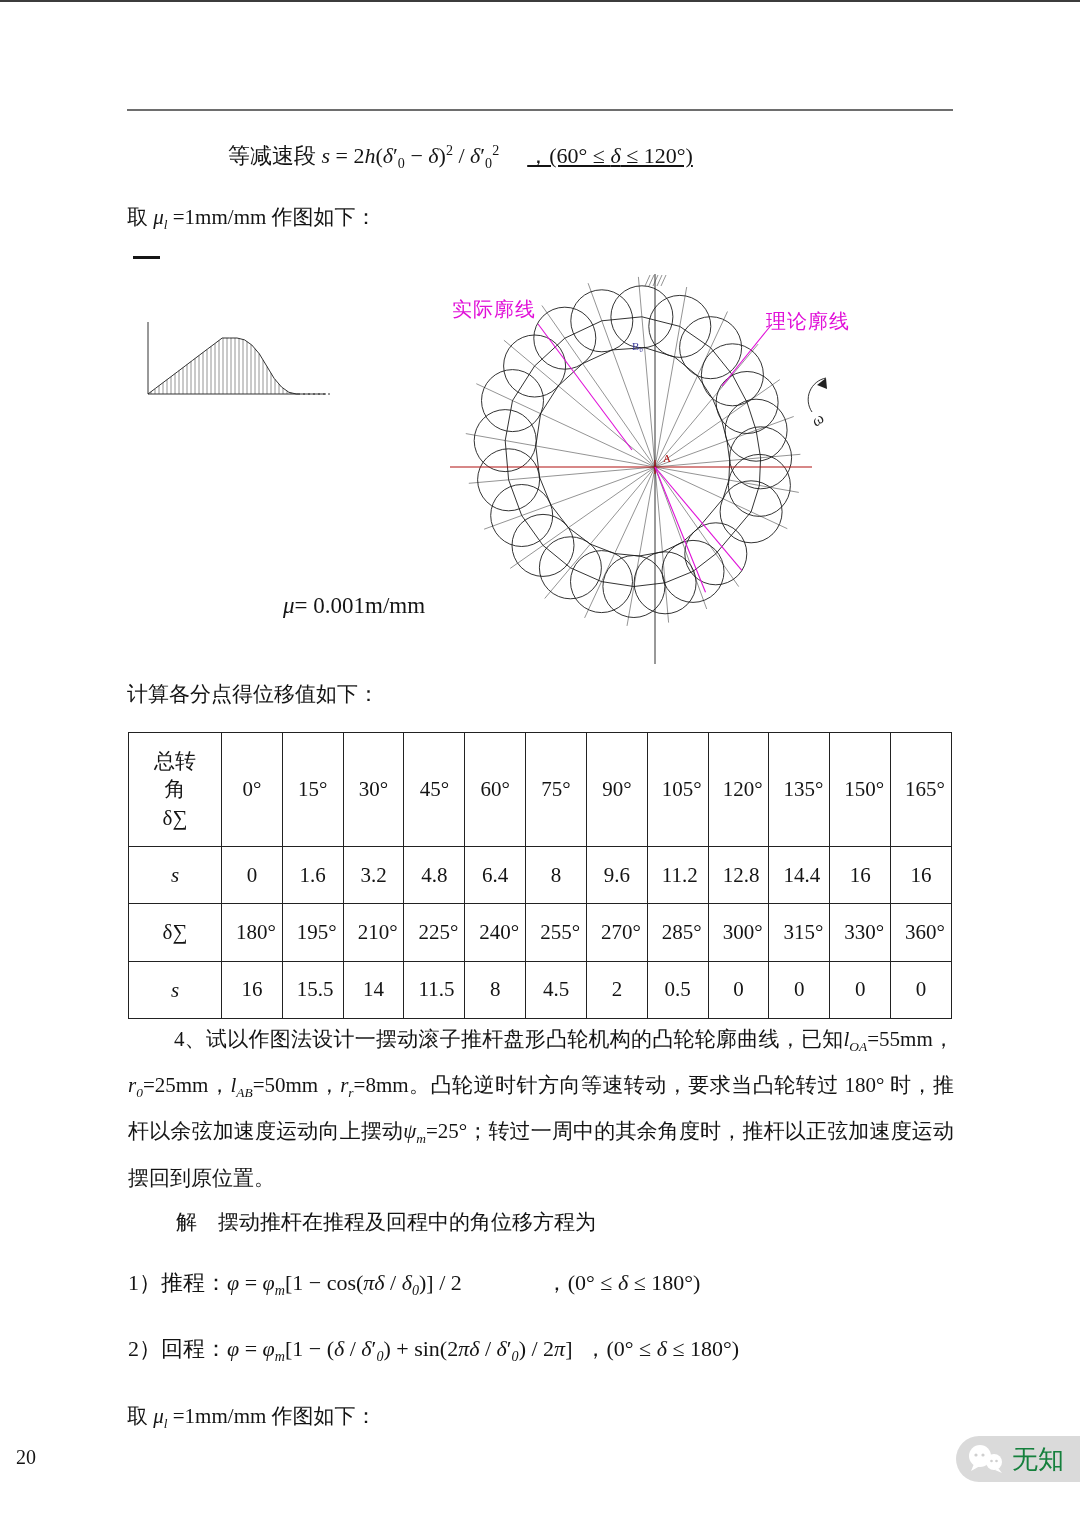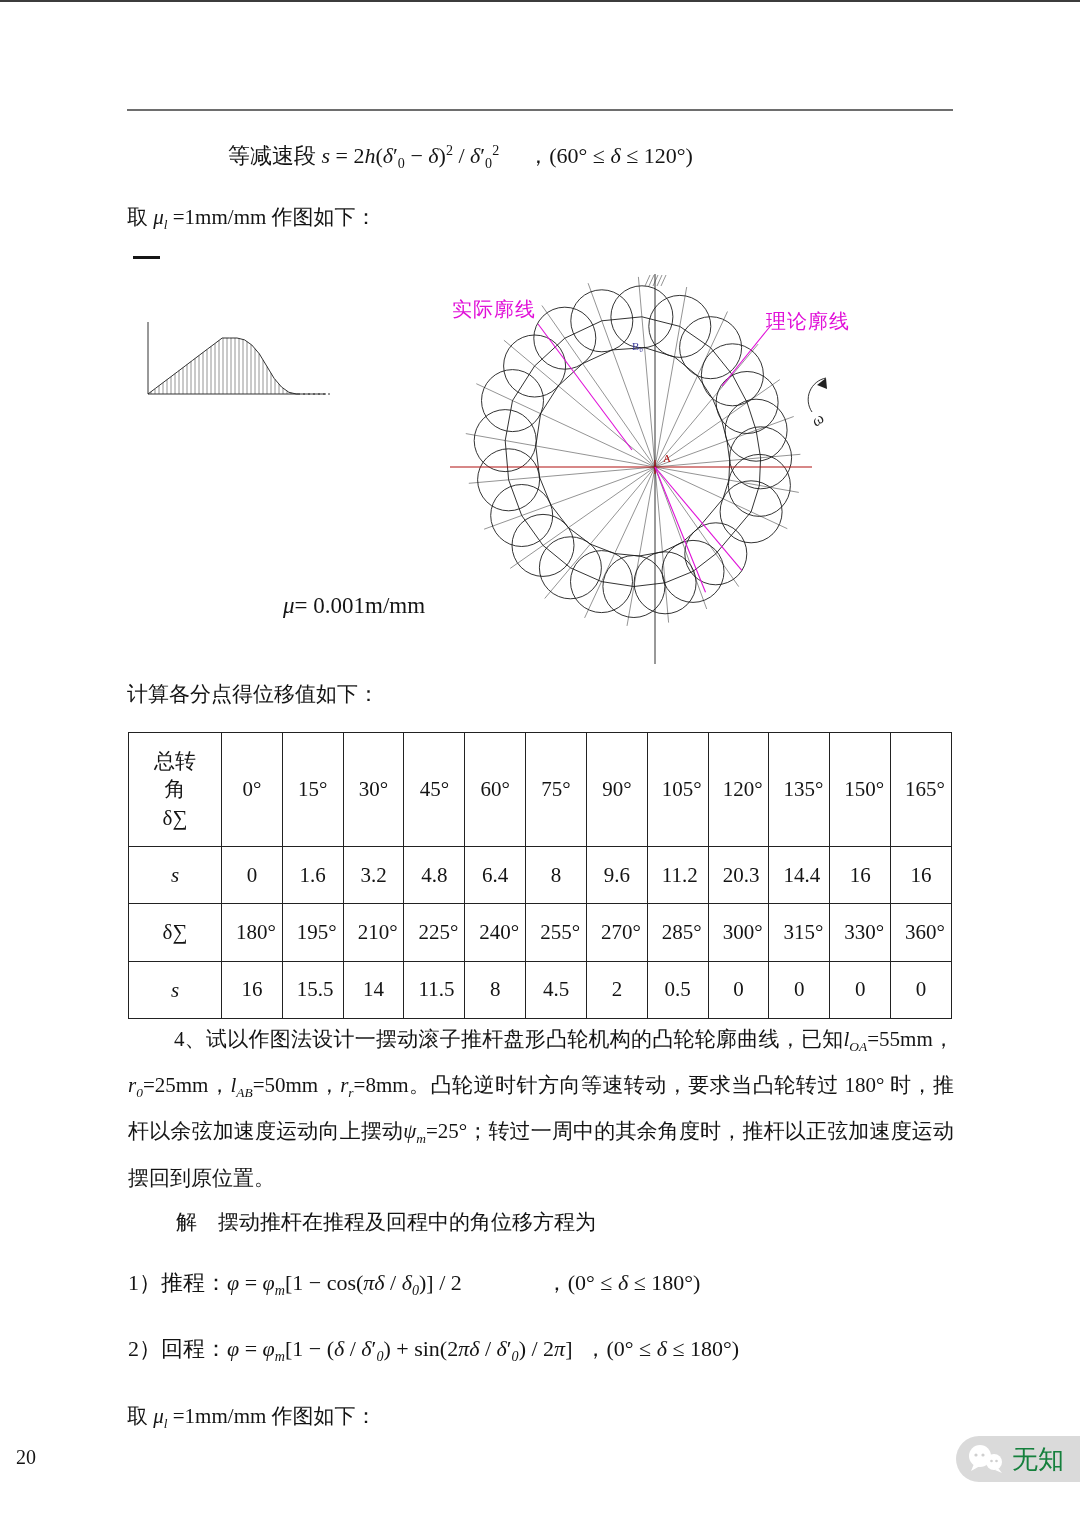--- a/index.html
+++ b/index.html
@@ -4,21 +4,21 @@
 <style>
   html,body{margin:0;padding:0;background:#ffffff;}
   .page{position:relative;width:1080px;height:1526px;background:#ffffff;overflow:hidden;
         font-family:"Liberation Serif","DejaVu Serif",serif;color:#141414;font-size:21px;}
   .top-border{position:absolute;left:0;top:0;width:1080px;height:2px;background:#3c3c3c;}
   .header-rule{position:absolute;left:127px;top:109px;width:826px;height:2px;background:#6e6e6e;}
   .line{position:absolute;white-space:nowrap;}
   .it{font-style:italic;}
   sub,sup{font-size:64%;}
   .formula-decel{left:228px;top:141px;font-size:22px;}
-  .formula-decel .range{margin-left:28px;}
+  .formula-decel .range{margin-left:28px;text-decoration:underline;}
   .mu-note-top{left:127px;top:203px;}
   .dash-mark{position:absolute;left:133px;top:256px;width:27px;height:3px;background:#161616;}
   .mini-chart{position:absolute;left:136px;top:316px;width:200px;height:90px;overflow:visible;}
   .cam-svg{position:absolute;left:420px;top:262px;width:450px;height:415px;overflow:visible;}
   svg line,svg polyline,svg polygon,svg circle,svg path{vector-effect:none;}
   svg .ink{stroke:#1c1c1c;stroke-width:0.9;fill:none;}
   svg .thin{stroke:#3a3a3a;stroke-width:0.55;fill:none;}
   svg .dash{stroke-dasharray:2 3;}
   svg .mag{stroke:#e010d8;stroke-width:1.1;fill:none;}
   svg .redln{stroke:#b01010;stroke-width:1.2;fill:none;}
@@ -207,21 +207,21 @@
         <tr>
           <td class="rowlabel it">s</td>
           <td>0</td>
           <td>1.6</td>
           <td>3.2</td>
           <td>4.8</td>
           <td>6.4</td>
           <td>8</td>
           <td>9.6</td>
           <td>11.2</td>
-          <td>20.3</td>
+          <td>12.8</td>
           <td>14.4</td>
           <td>16</td>
           <td>16</td>
         </tr>
         <tr>
           <td class="rowlabel">δ∑</td>
           <td>180°</td>
           <td>195°</td>
           <td>210°</td>
           <td>225°</td>

